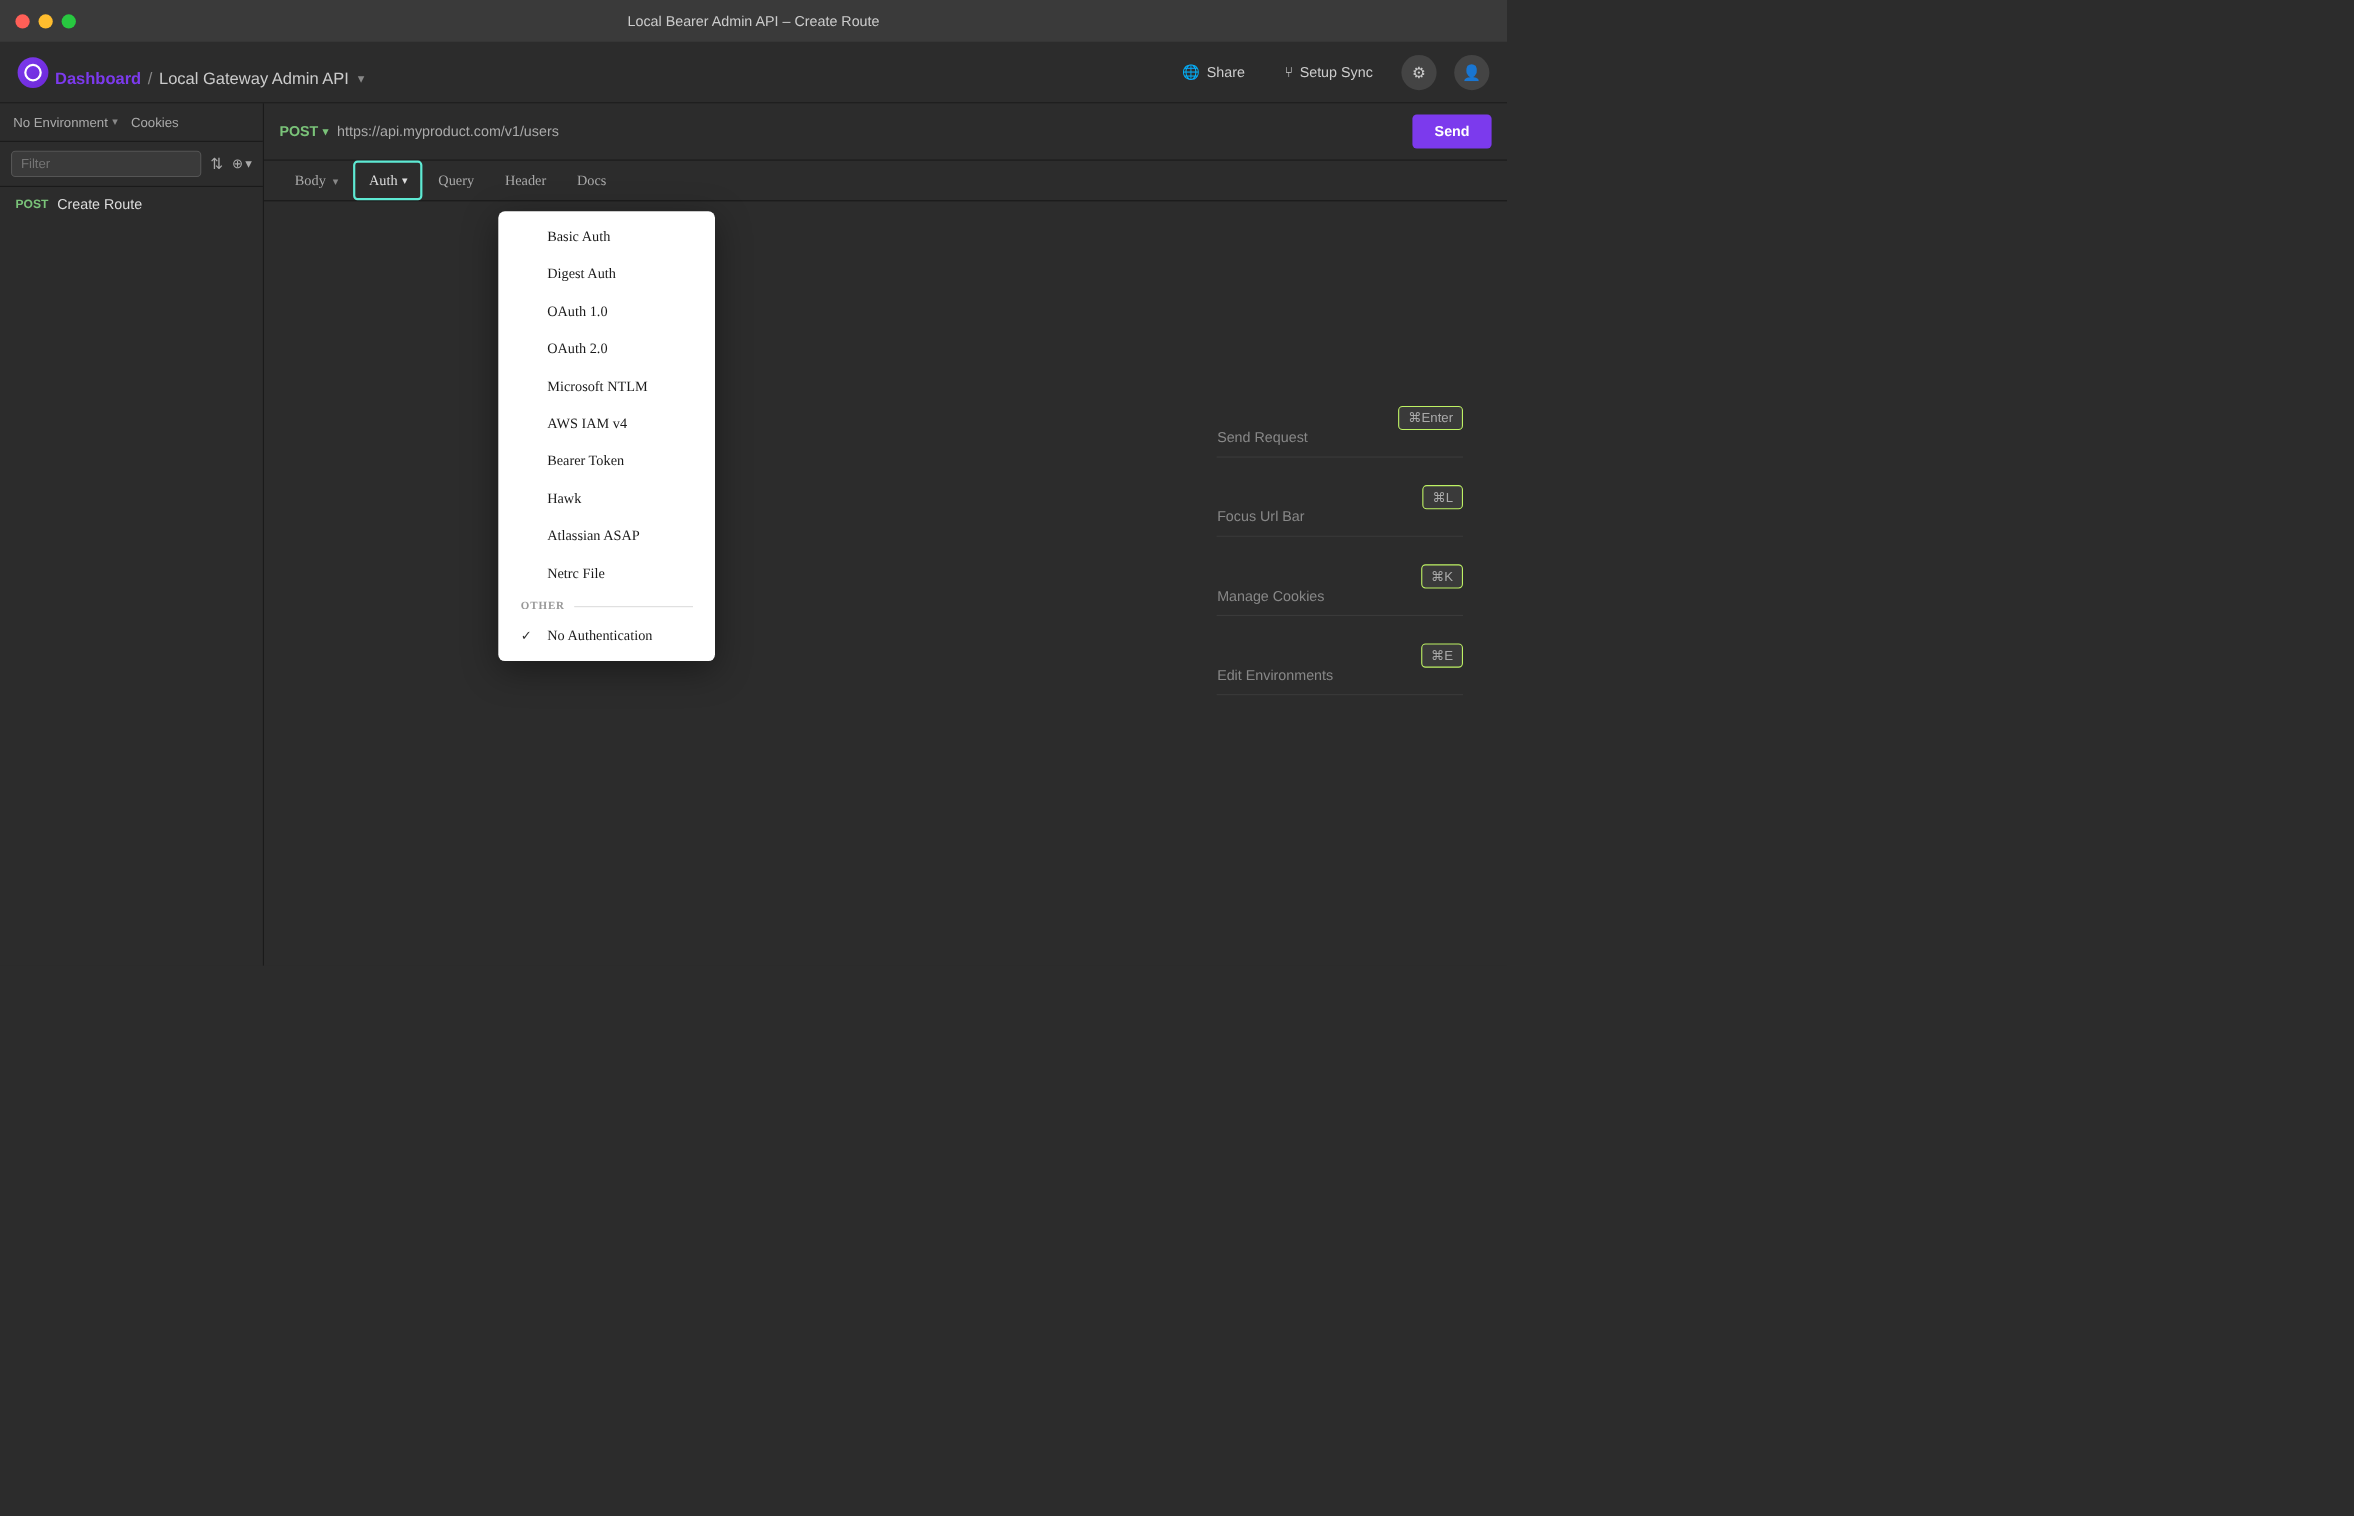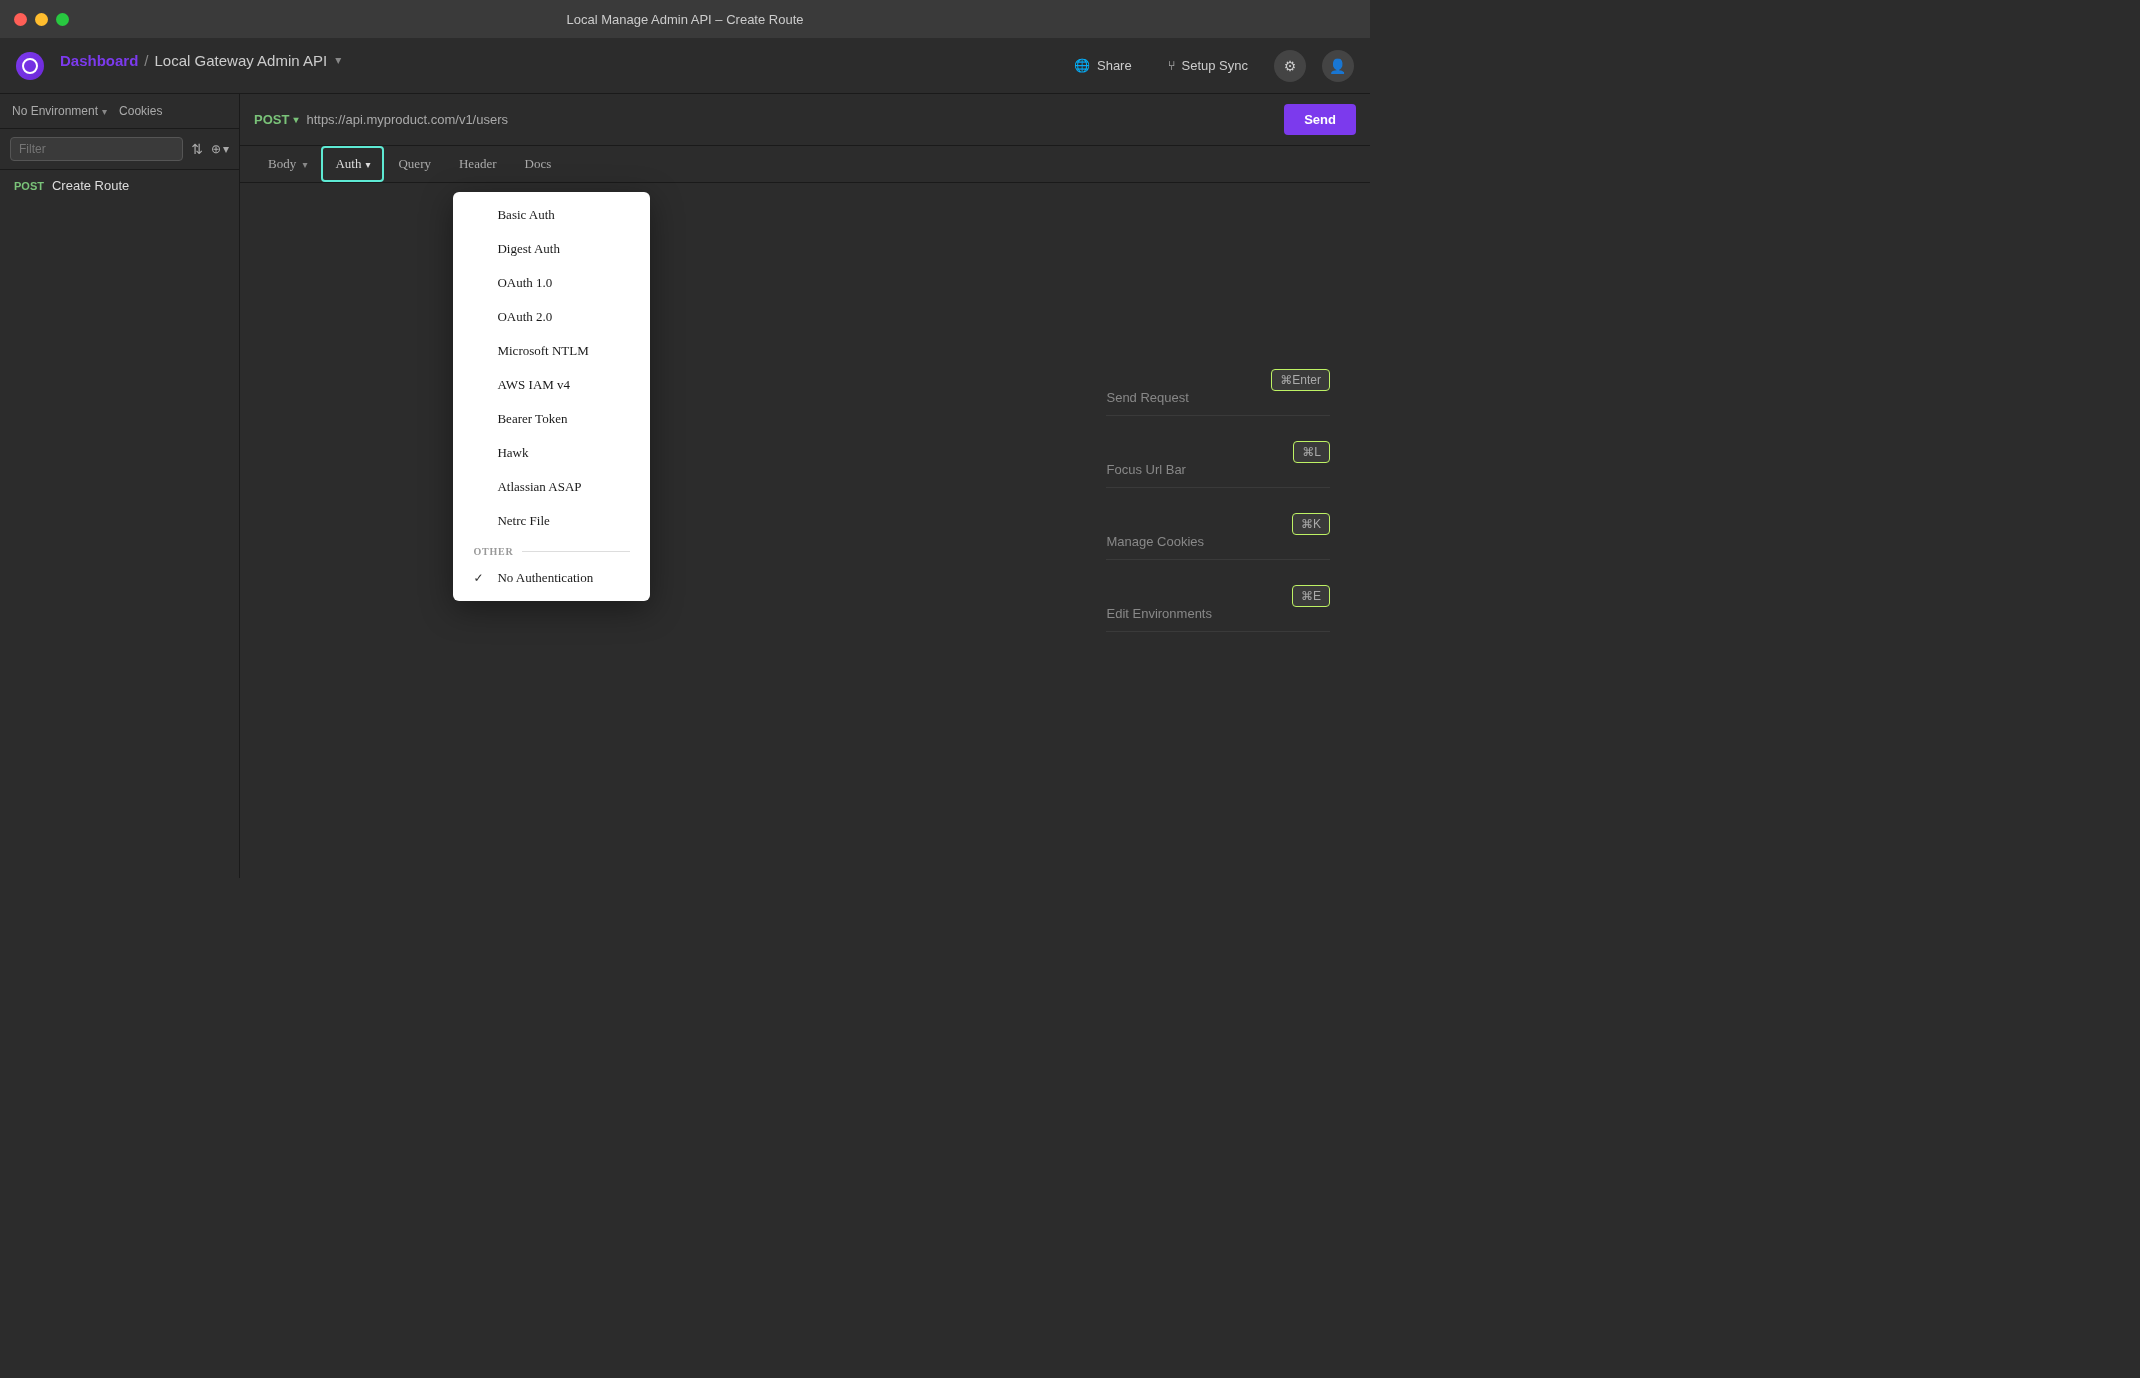--- a/index.html
+++ b/index.html
@@ -51,23 +51,23 @@
       background: #2c2c2c;
       height: 56px;
       display: flex;
       align-items: center;
       padding: 0 16px;
       border-bottom: 1px solid #1a1a1a;
     }
 
     .header-left {
       display: flex;
-      align-items: flex-start;
+      align-items: flex-end;
       flex: 1;
-      gap: 16px;
+      gap: 6px;
     }
 
     .app-logo {
       width: 28px;
       height: 28px;
       border-radius: 50%;
       background: linear-gradient(135deg, #7c3aed, #6d28d9);
       display: flex;
       align-items: center;
       justify-content: center;
@@ -401,21 +401,21 @@
   </style>
 </head>
 <body>
 
 <div class="title-bar">
   <div class="traffic-lights">
     <div class="traffic-light tl-red"></div>
     <div class="traffic-light tl-yellow"></div>
     <div class="traffic-light tl-green"></div>
   </div>
-  <span class="title-bar-text">Local Manage Admin API – Create Route</span>
+  <span class="title-bar-text">Local Bearer Admin API – Create Route</span>
 </div>
 
 <div class="header">
   <div class="header-left">
     <div class="app-logo">
       <div class="app-logo-inner"></div>
     </div>
     <div class="breadcrumb">
       <span class="breadcrumb-dashboard">Dashboard</span>
       <span class="breadcrumb-sep">/</span>

